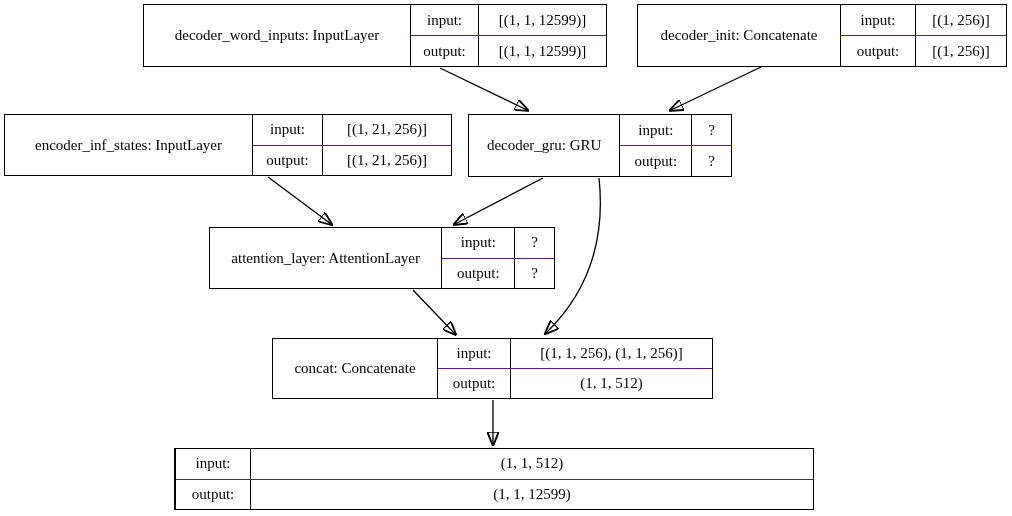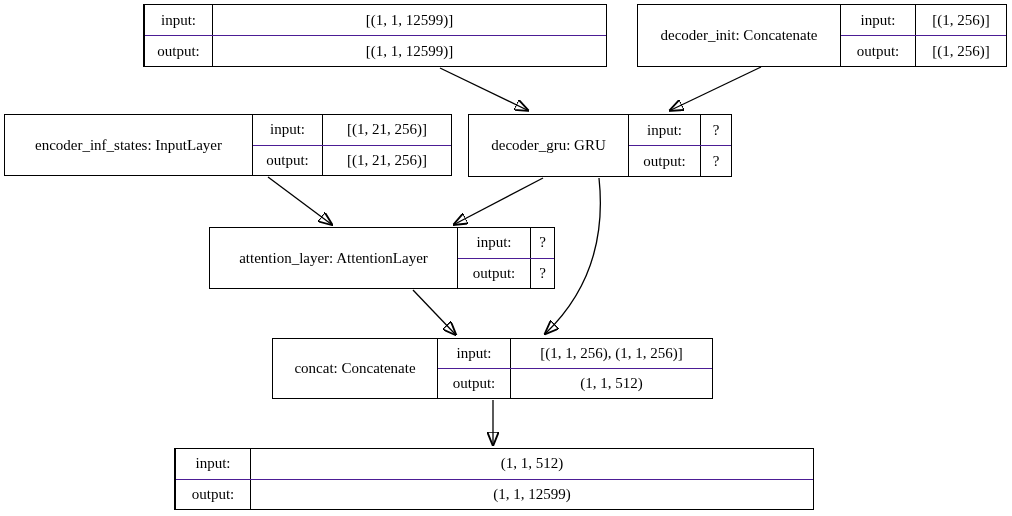--- a/index.html
+++ b/index.html
@@ -69,21 +69,21 @@
     white-space: nowrap;
   }
   .io-val {
     display: flex;
     flex: 1;
     align-items: center;
     justify-content: center;
     border-left: 1px solid #000000;
     box-sizing: border-box;
     white-space: nowrap;
-    padding: 0 0;
+    padding: 0 16px;
   }
   
   #n1 { left: 143px; top: 4px;   width: 464px; height: 63px; }
   #n1 .label-cell { width: 266px; } #n1 .io-key { width: 67px; }
   #n2 { left: 637px; top: 4px;   width: 370px; height: 63px; }
   #n2 .label-cell { width: 202px; } #n2 .io-key { width: 74px; }
   #n3 { left: 4px;   top: 114px; width: 448px; height: 62px; }
   #n3 .label-cell { width: 247px; } #n3 .io-key { width: 69px; }
   #n4 { left: 468px; top: 114px; width: 264px; height: 63px; }
   #n4 .label-cell { width: 159px; } #n4 .io-key { width: 71px; }
@@ -108,20 +108,21 @@
     <path d="M440,68 L527,110" marker-end="url(#arrow)"></path>
     <path d="M761,67 L671,110" marker-end="url(#arrow)"></path>
     <path d="M268,177 L331,224" marker-end="url(#arrow)"></path>
     <path d="M543,178 L455,224" marker-end="url(#arrow)"></path>
     <path d="M599,178 Q609,272 546,333" marker-end="url(#arrow)"></path>
     <path d="M413,290 L455,334" marker-end="url(#arrow)"></path>
     <path d="M493,400 L493,444" marker-end="url(#arrow)"></path>
   </svg>
 
   <div class="node" id="n1">
+    <div class="label-cell">decoder_word_inputs: InputLayer</div>
     <div class="io-col">
       <div class="io-row">
         <div class="io-key">input:</div>
         <div class="io-val">[(1, 1, 12599)]</div>
       </div>
       <div class="io-row">
         <div class="io-key">output:</div>
         <div class="io-val">[(1, 1, 12599)]</div>
       </div>
     </div>

